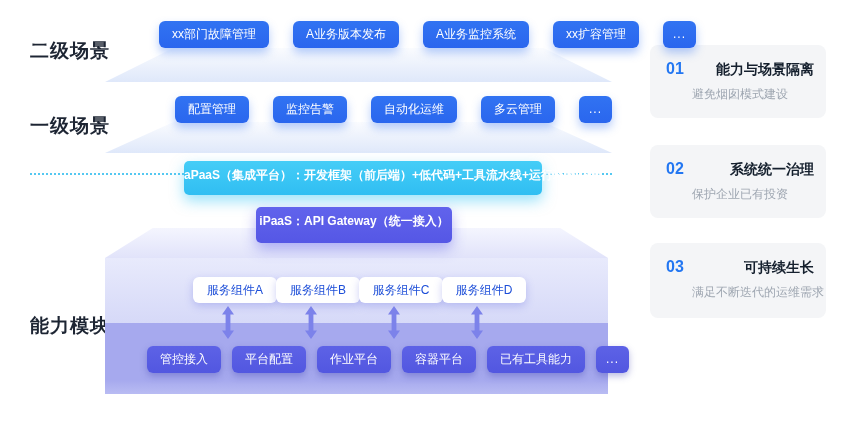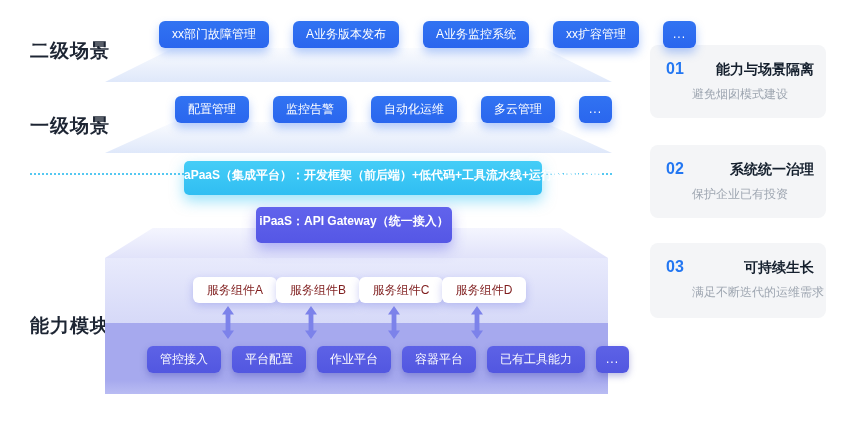--- a/index.html
+++ b/index.html
@@ -69,21 +69,21 @@
     position: absolute; left: 0; top: 30px; width: 100%; height: 65px;
     background: linear-gradient(180deg, #e8eafc, #d6d9f8);
   }
   .cap-face-lower {
     position: absolute; left: 0; top: 95px; width: 100%; height: 71px;
     background: linear-gradient(180deg, #a6a9ee 0%, #a6a9ee 80%, #b9bcf3 100%);
   }
   .service-card {
     position: absolute; width: 84px; height: 26px; line-height: 26px;
     background: #ffffff; border-radius: 6px; text-align: center;
-    color: #7f1d1d; font-size: 12px; font-weight: 500; z-index: 3;
+    color: #1d4ed8; font-size: 12px; font-weight: 500; z-index: 3;
     box-shadow: 0 3px 8px rgba(80,85,220,0.28);
     white-space: nowrap;
   }
   .dbl-arrow { position: absolute; width: 14px; height: 33px; z-index: 3; }
   .purple-row { position: absolute; left: 147px; top: 346px; display: flex; gap: 11px; z-index: 3; }
   .purple-btn {
     height: 27px; line-height: 27px; padding: 0 13px;
     background: linear-gradient(180deg, #5d62e6, #5257e0);
     color: #fff; font-size: 12px; font-weight: 500;
     border-radius: 6px; text-align: center;

